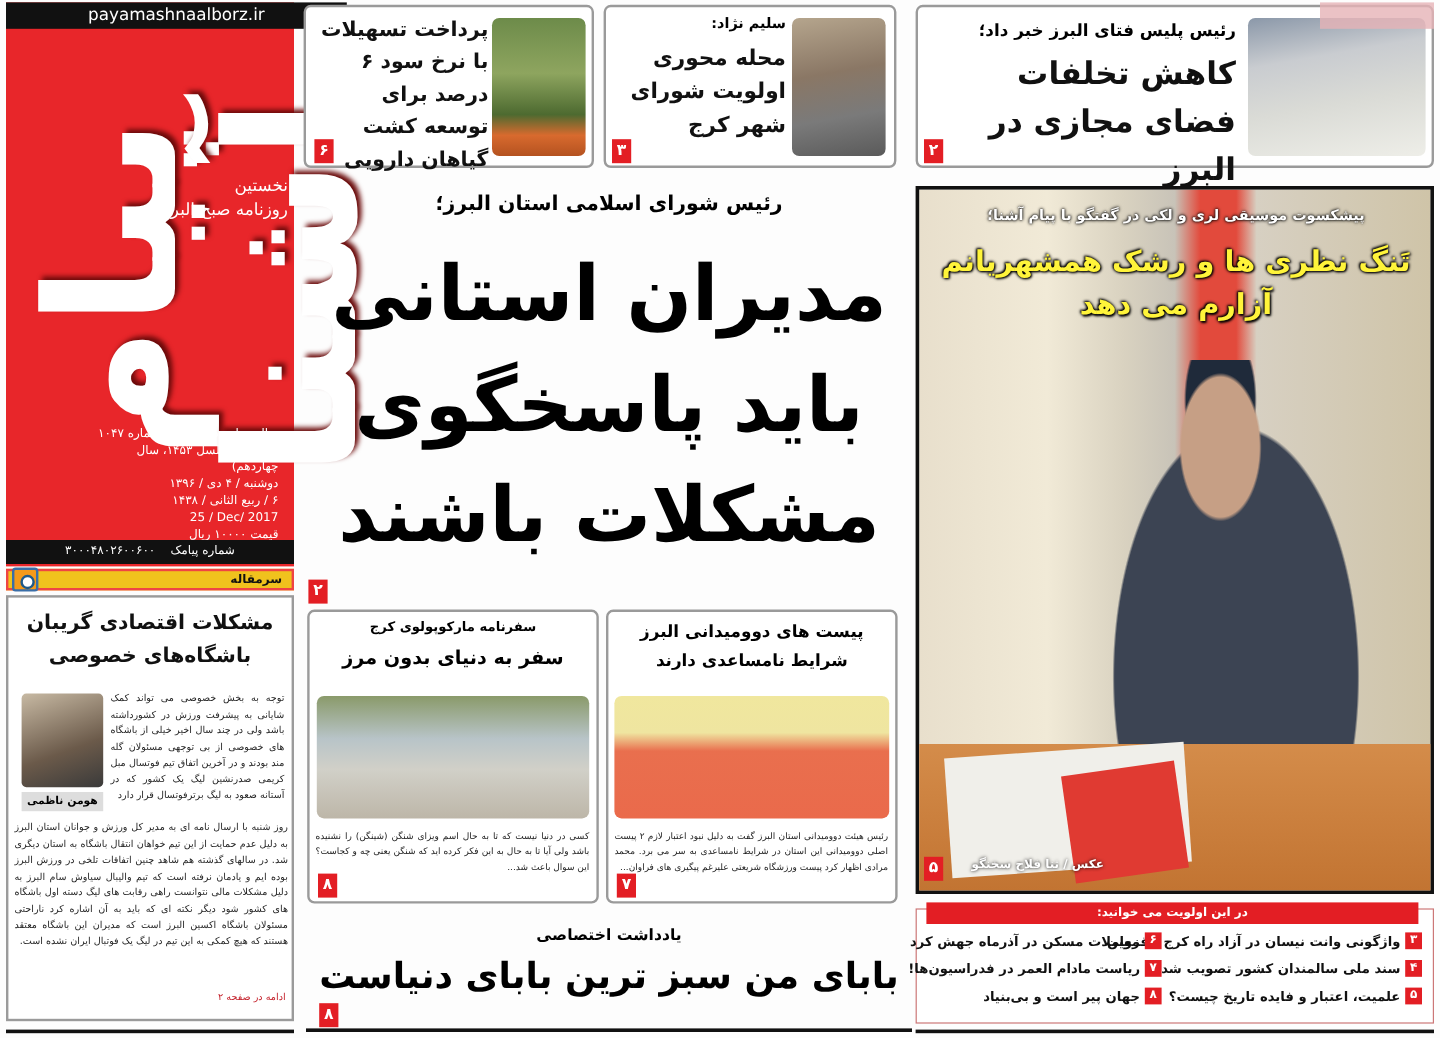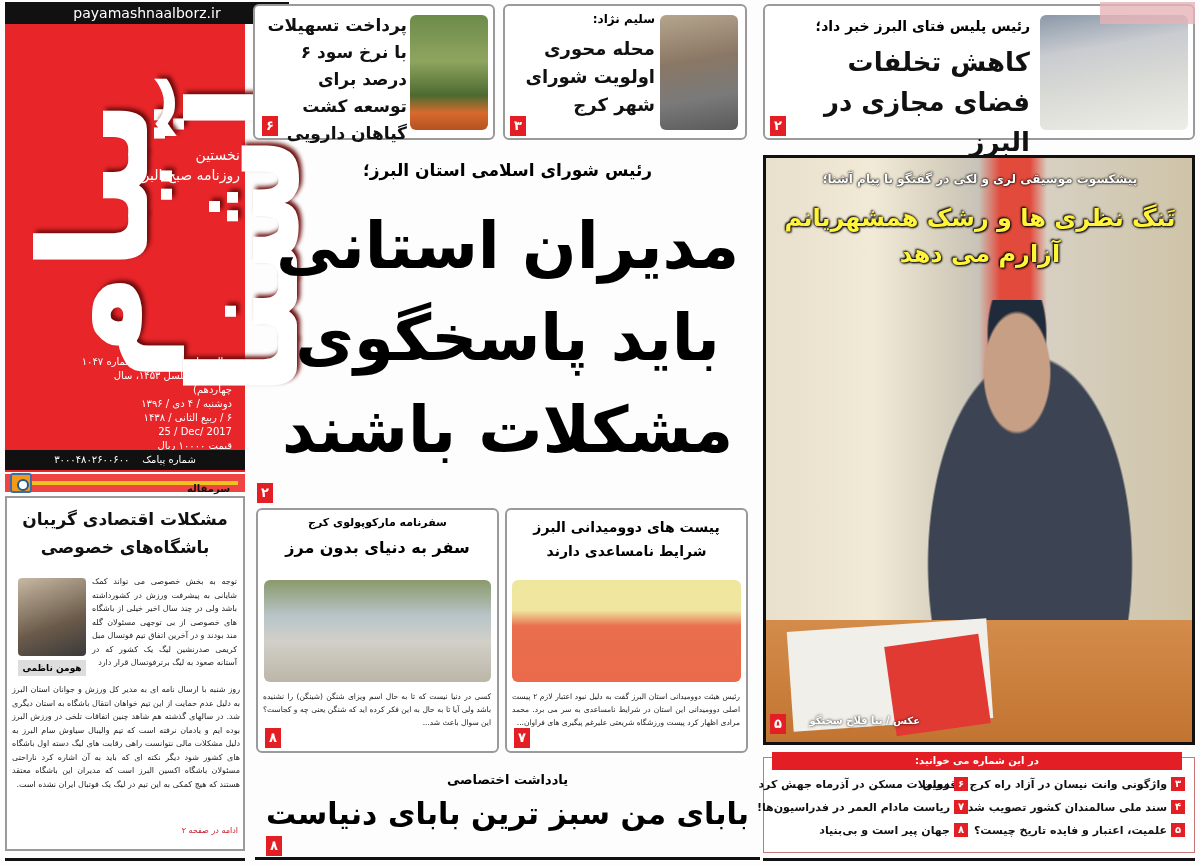--- a/index.html
+++ b/index.html
@@ -10,21 +10,21 @@
   .photo { position: absolute; border-radius: 6px; overflow: hidden; }
   .bold { font-weight: bold; color: #111; }
   
   #masthead { left: 5px; top: 2px; width: 240px; height: 470px; background: #e8262a; }
   #site-url { left: 5px; top: 2px; width: 284px; height: 22px; background: #111; color: #fff; font-size: 14px; text-align: center; line-height: 22px; direction: ltr; }
   #logo { left: 20px; top: 40px; width: 160px; height: 400px; color: #fff; font-size: 150px; font-weight: bold; line-height: 1; writing-mode: vertical-rl; transform: rotate(180deg); text-shadow: 3px 3px 4px #6a0a0a; text-align: center; }
   #subtitle { left: 100px; top: 145px; width: 140px; color: #fff; font-size: 14px; text-align: right; line-height: 20px; }
   #issue-info { left: 80px; top: 355px; width: 152px; color: #fff; font-size: 10px; line-height: 14px; text-align: right; }
   #sms-bar { left: 5px; top: 450px; width: 240px; height: 20px; background: #111; color: #fff; font-size: 10px; line-height: 20px; text-align: center; }
   
-  #editorial-bar { left: 5px; top: 474px; width: 240px; height: 18px; background: #f0c21d; border: 7px solid #ef4444; }
+  #editorial-bar { left: 5px; top: 474px; width: 240px; height: 18px; background: #f0c21d; border: 2px solid #ef4444; }
   #editorial-label { right: 8px; top: 2px; font-size: 10px; font-weight: bold; color: #111; }
   #eye-icon { left: 10px; top: 473px; width: 22px; height: 20px; background: #f49a1a; border: 2px solid #3a6ea8; border-radius: 3px; }
   #eye-icon::after { content: ""; position: absolute; left: 5px; top: 4px; width: 8px; height: 8px; border-radius: 50%; background: #fff; border: 2px solid #1e5a8a; }
   #editorial-box { left: 5px; top: 496px; width: 240px; height: 355px; border: 2px solid #9a9a9a; background: #fff; }
   #editorial-title { left: 10px; top: 505px; width: 230px; text-align: center; font-size: 17px; font-weight: bold; line-height: 28px; color: #111; }
   #author-photo { left: 18px; top: 578px; width: 68px; height: 78px; background: linear-gradient(160deg, #c7b9a3 0%, #6b5a4a 60%, #3a3a3a 100%); border-radius: 4px; }
   #author-name { left: 18px; top: 660px; width: 68px; height: 16px; background: #ddd; font-size: 9px; font-weight: bold; text-align: center; line-height: 16px; }
   #editorial-text-top { left: 92px; top: 575px; width: 145px; font-size: 8px; line-height: 13.5px; text-align: justify; color: #222; }
   #editorial-text-bottom { left: 12px; top: 683px; width: 228px; font-size: 8px; line-height: 13.5px; text-align: justify; color: #222; }
   #continue-link { left: 150px; top: 826px; width: 88px; font-size: 8px; font-weight: normal; color: #c4202a; text-align: right; }
@@ -153,21 +153,21 @@
 <div id="story-travel-title" class="abs">سفر به دنیای بدون مرز</div>
 <div id="story-travel-photo" class="photo"></div>
 <div id="story-travel-text" class="abs">کسی در دنیا نیست که تا به حال اسم ویزای شنگن (شینگن) را نشنیده باشد ولی آیا تا به حال به این فکر کرده اید که شنگن یعنی چه و کجاست؟ این سوال باعث شد...</div>
 <div class="num-badge" style="left:265px;top:728px;">۸</div>
 
 <div id="note-kicker" class="abs">یادداشت اختصاصی</div>
 <div id="note-headline" class="abs">بابای من سبز ترین بابای دنیاست</div>
 <div class="num-badge" style="left:266px;top:836px;">۸</div>
 
 <div id="issue-box" class="abs"></div>
-<div id="issue-header" class="abs">در این شماره می خوانید:</div>
+<div id="issue-header" class="abs">در این اولویت می خوانید:</div>
 <div class="issue-item" style="right:15px;top:777px;">
   <span class="n">۳</span>
   <span>واژگونی وانت نیسان در آزاد راه کرج - قزوین</span>
 </div>
 <div class="issue-item" style="right:15px;top:800px;">
   <span class="n">۴</span>
   <span>سند ملی سالمندان کشور تصویب شد</span>
 </div>
 <div class="issue-item" style="right:15px;top:823px;">
   <span class="n">۵</span>

